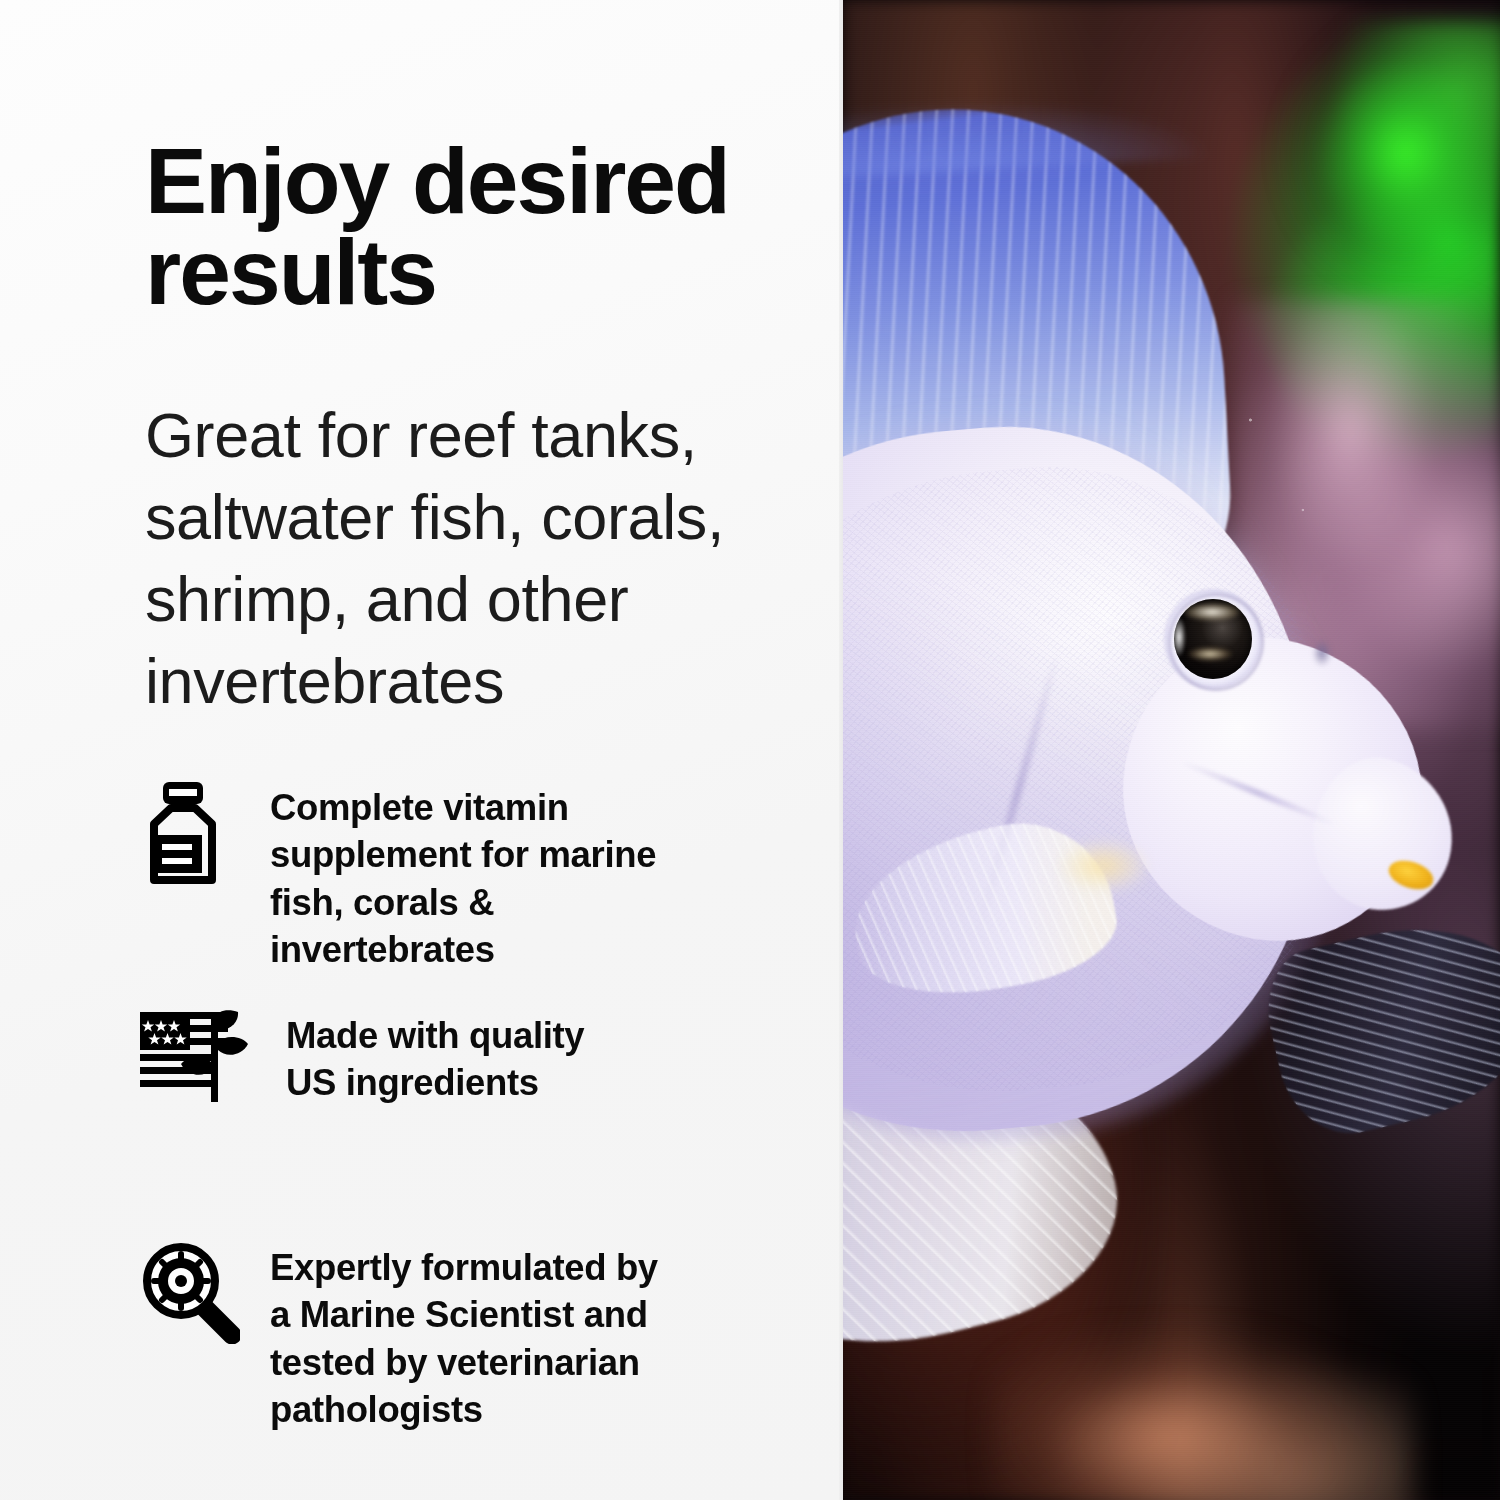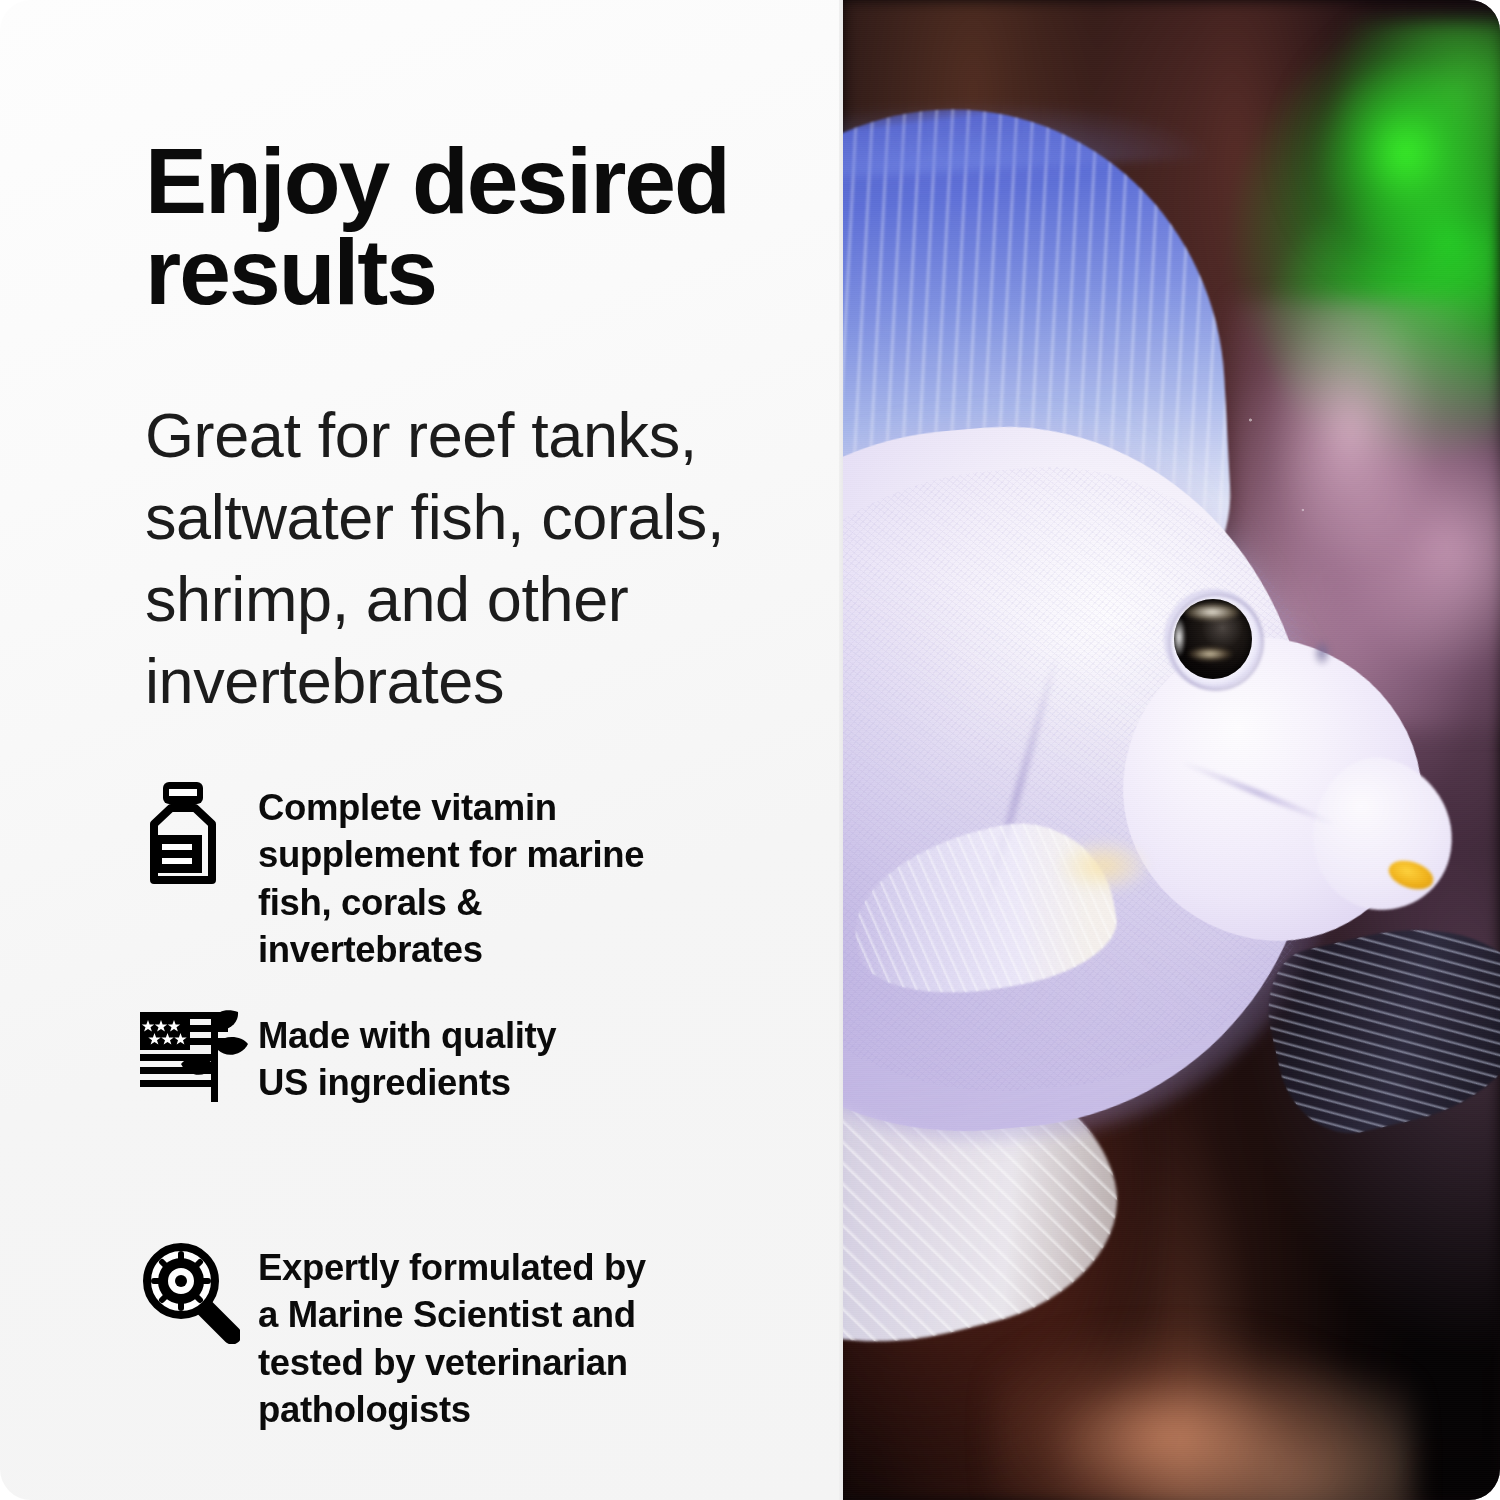--- a/index.html
+++ b/index.html
@@ -1,21 +1,21 @@
 <!DOCTYPE html>
 <html><head>
 <meta charset="utf-8">
 <style>
   html,body{margin:0;padding:0;}
   body{
     width:1500px;height:1500px;overflow:hidden;
     font-family:"Liberation Sans",sans-serif;
     background:#ffffff;
   }
-  .canvas{position:relative;width:1500px;height:1500px;overflow:hidden;border-radius:31px;}
+  .canvas{position:relative;width:1500px;height:1500px;overflow:hidden;}
 
   
   .text-panel{
     position:absolute;left:0;top:0;width:843px;height:1500px;
     background:
       linear-gradient(160deg,#fdfdfd 0%,#fafafa 28%,#f5f5f5 62%,#f4f4f4 100%);
     box-sizing:border-box;
     padding:0;
   }
   .panel-edge{
@@ -35,36 +35,36 @@
   .subhead{
     position:absolute;left:145px;top:395px;width:620px;
     font-size:63px;line-height:1.30;
     font-weight:300;letter-spacing:-0.4px;
     color:#1c1c1c;
     white-space:pre-line;
   }
 
   
   .feature{
-    position:absolute;left:140px;display:flex;align-items:flex-start;
+    position:absolute;left:140px;display:flex;align-items:flex-start;gap:12px;
   }
   .feature .ico{
     width:118px;min-width:118px;height:118px;
     display:flex;align-items:flex-start;justify-content:flex-start;
     padding-top:4px;box-sizing:border-box;
   }
   .feature .ftext{
     font-size:36.5px;line-height:1.30;font-weight:700;
     letter-spacing:-0.35px;color:#0b0b0b;
     white-space:pre-line;padding-top:8px;
   }
   #feat0{top:776px;}
   #feat0 .ftext{width:510px;}
   #feat1{top:1004px;}
-  #feat1 .ftext{width:440px;}
+  #feat1 .ftext{width:440px;margin-left:16px;}
   #feat2{top:1236px;}
   #feat2 .ftext{width:520px;}
 
   svg{display:block;}
 
   
   .photo{
     position:absolute;left:843px;top:0;width:657px;height:1500px;
     overflow:hidden;background:#0a0507;
   }

